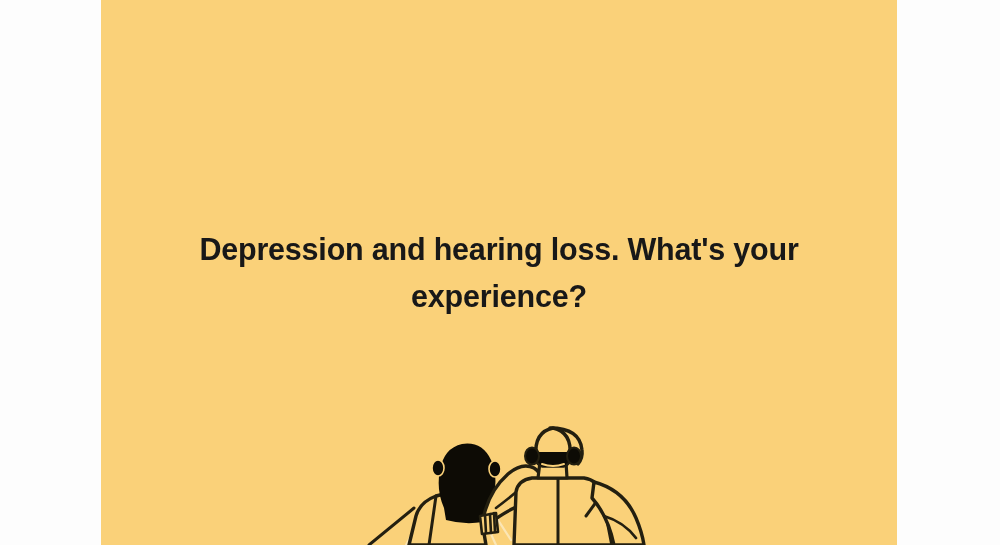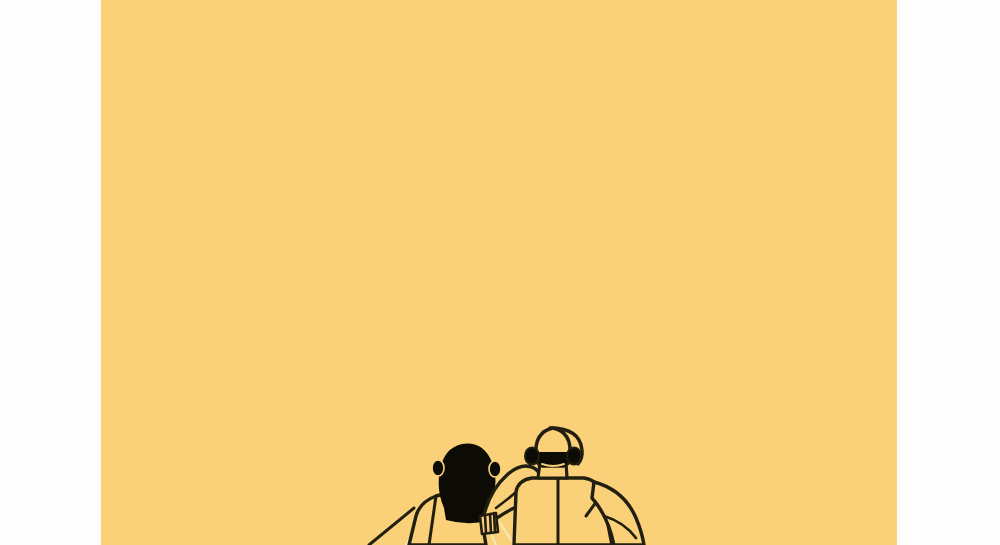--- a/index.html
+++ b/index.html
@@ -73,20 +73,21 @@
 </style>
 </head>
 <body>
 
 <div class="page">
 
   <div class="gutter-left"></div>
 
   <div class="card">
 
+    <div class="headline">Depression and hearing loss. What's your experience?</div>
 
     <div class="illustration">
       <svg viewBox="0 0 340 133" xmlns="http://www.w3.org/2000/svg">
         <g>
 
           <g stroke="#fbe6b5" stroke-width="2.2" fill="none" stroke-linecap="round">
             <line x1="92" y1="92" x2="70" y2="133"></line>
             <line x1="100" y1="96" x2="86" y2="133"></line>
             <line x1="110" y1="99" x2="104" y2="133"></line>
             <line x1="122" y1="100" x2="124" y2="133"></line>

